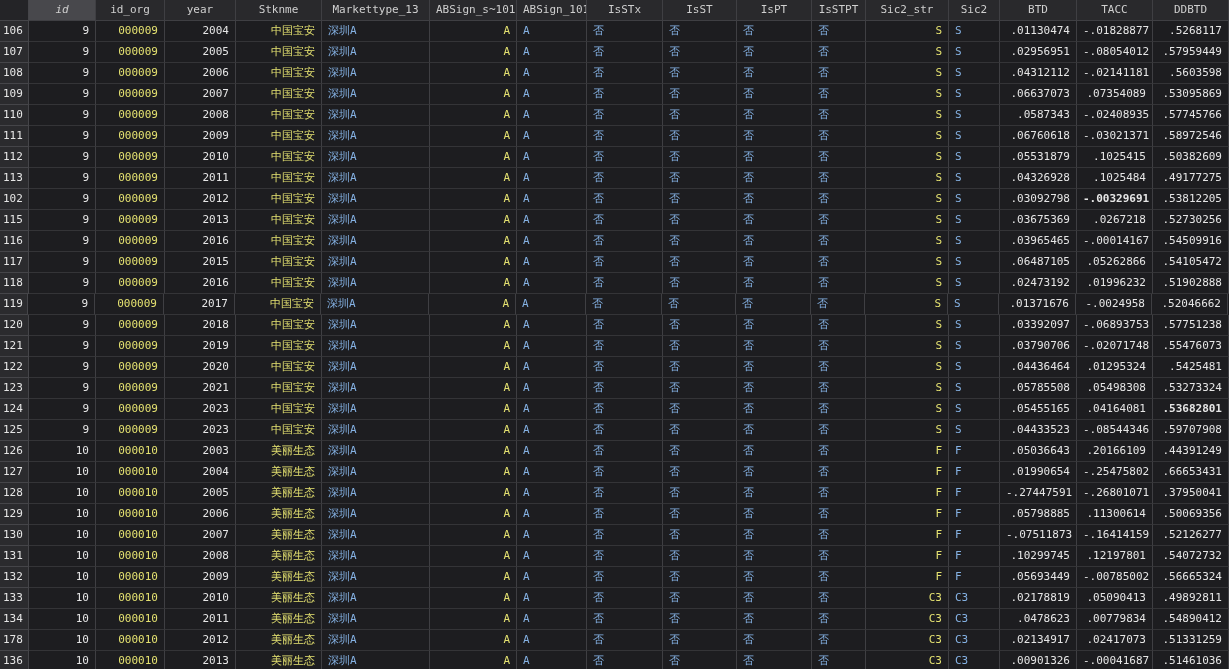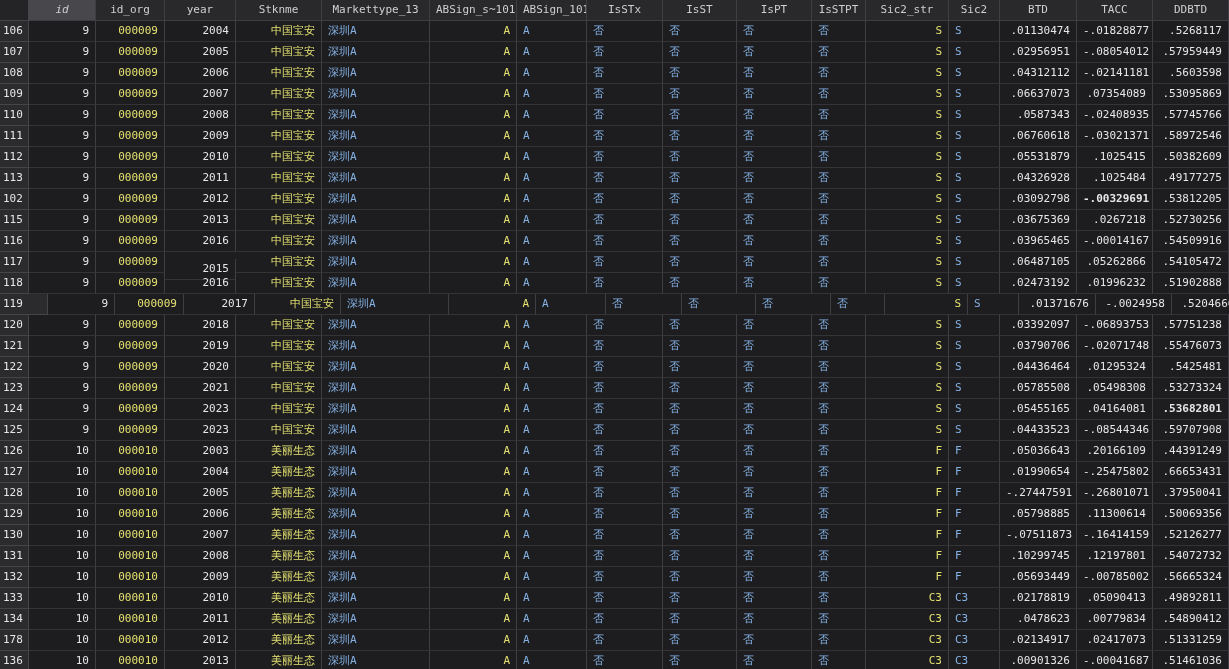--- a/index.html
+++ b/index.html
@@ -263,21 +263,21 @@
       <div class="cell t-string" style="width: 83px;">S</div>
       <div class="cell t-label" style="width: 51px;">S</div>
       <div class="cell t-number" style="width: 77px;">.03965465</div>
       <div class="cell t-number" style="width: 76px;">-.00014167</div>
       <div class="cell t-number" style="width: 76px;">.54509916</div>
     </div>
     <div class="row">
       <div class="cell gutter" style="width: 29px;">117</div>
       <div class="cell t-number" style="width: 67px;">9</div>
       <div class="cell t-string" style="width: 69px;">000009</div>
-      <div class="cell t-number" style="width: 71px; margin-top: 7px;">2015</div>
+      <div class="cell t-number" style="width: 71px;">2015</div>
       <div class="cell t-string" style="width: 86px;">中国宝安</div>
       <div class="cell t-label" style="width: 108px;">深圳A</div>
       <div class="cell t-string" style="width: 87px;">A</div>
       <div class="cell t-label" style="width: 70px;">A</div>
       <div class="cell t-label" style="width: 76px;">否</div>
       <div class="cell t-label" style="width: 74px;">否</div>
       <div class="cell t-label" style="width: 75px;">否</div>
       <div class="cell t-label" style="width: 54px;">否</div>
       <div class="cell t-string" style="width: 83px;">S</div>
       <div class="cell t-label" style="width: 51px;">S</div>
@@ -298,21 +298,21 @@
       <div class="cell t-label" style="width: 74px;">否</div>
       <div class="cell t-label" style="width: 75px;">否</div>
       <div class="cell t-label" style="width: 54px;">否</div>
       <div class="cell t-string" style="width: 83px;">S</div>
       <div class="cell t-label" style="width: 51px;">S</div>
       <div class="cell t-number" style="width: 77px;">.02473192</div>
       <div class="cell t-number" style="width: 76px;">.01996232</div>
       <div class="cell t-number" style="width: 76px;">.51902888</div>
     </div>
     <div class="row">
-      <div class="cell gutter" style="width: 48px;">119</div>
+      <div class="cell gutter" style="width: 28px;">119</div>
       <div class="cell t-number" style="width: 67px;">9</div>
       <div class="cell t-string" style="width: 69px;">000009</div>
       <div class="cell t-number" style="width: 71px;">2017</div>
       <div class="cell t-string" style="width: 86px;">中国宝安</div>
       <div class="cell t-label" style="width: 108px;">深圳A</div>
       <div class="cell t-string" style="width: 87px;">A</div>
       <div class="cell t-label" style="width: 70px;">A</div>
       <div class="cell t-label" style="width: 76px;">否</div>
       <div class="cell t-label" style="width: 74px;">否</div>
       <div class="cell t-label" style="width: 75px;">否</div>

